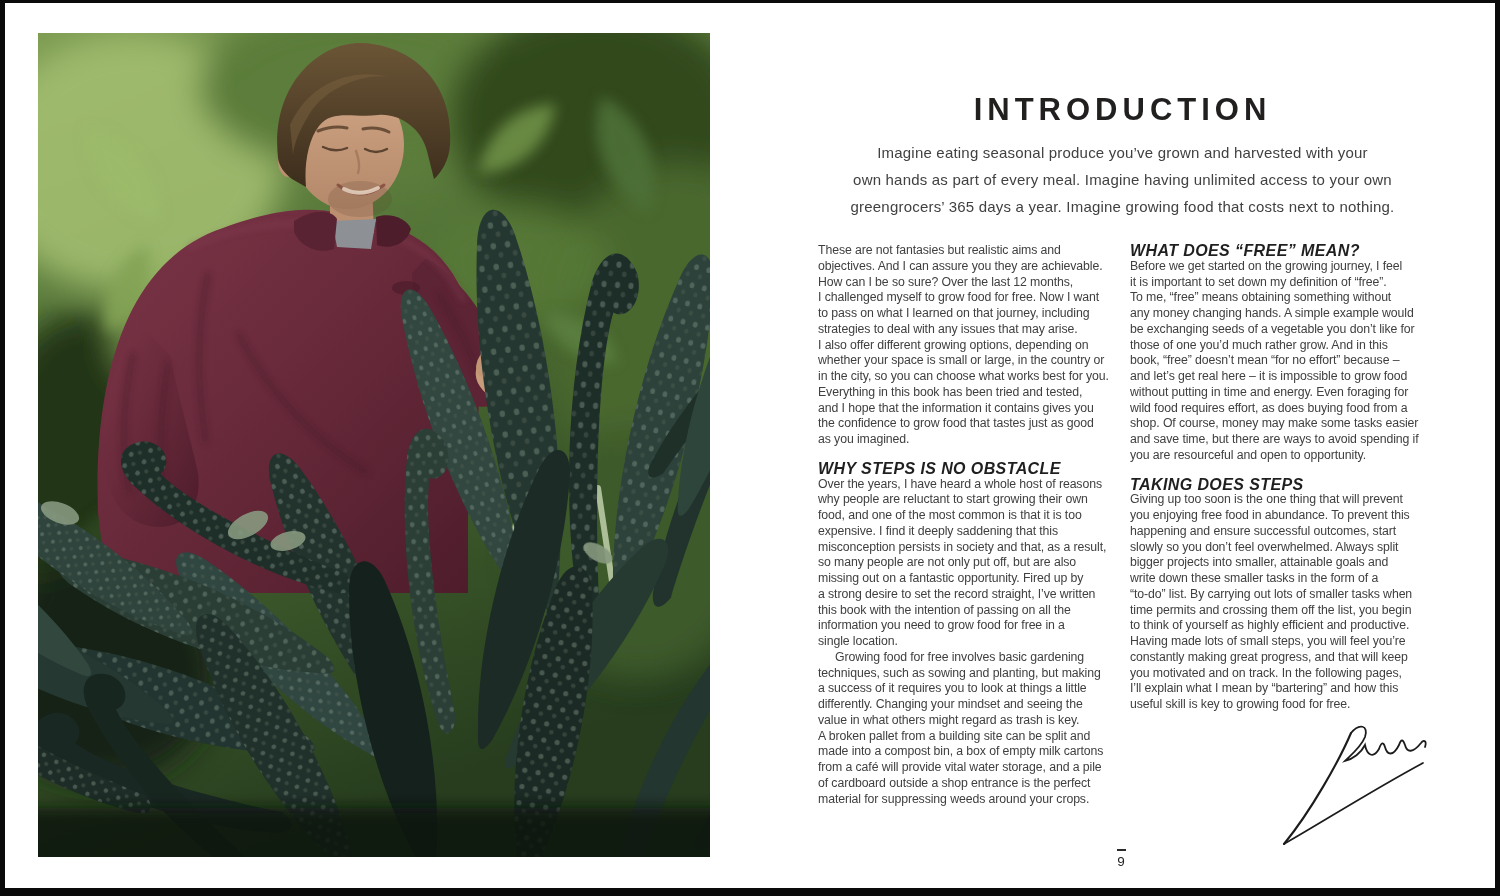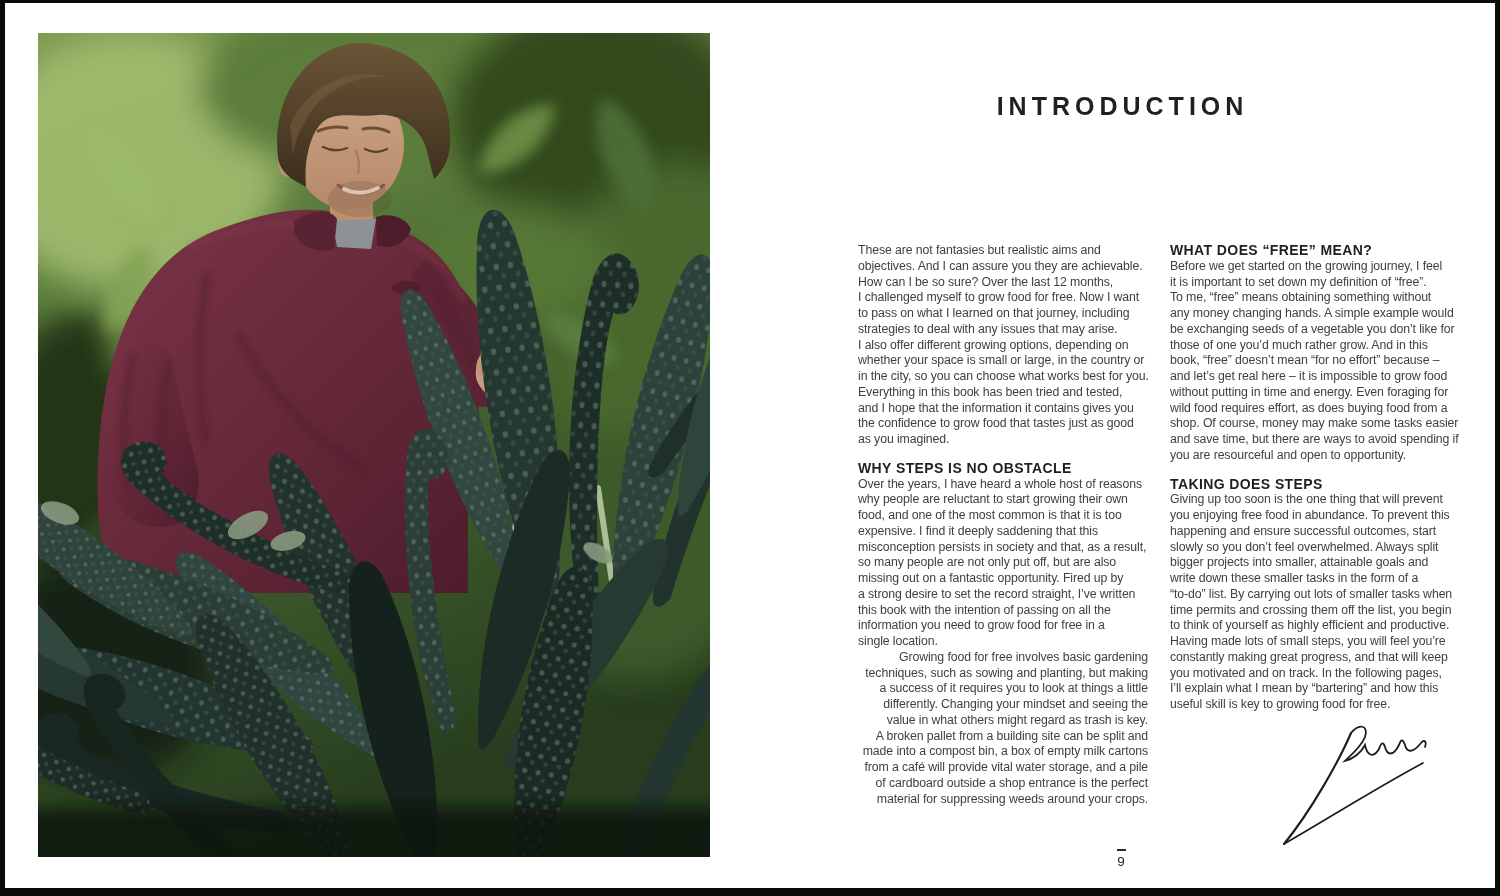--- a/index.html
+++ b/index.html
@@ -18,42 +18,42 @@
   
   .photo {
     position:absolute; left:38px; top:33px; width:672px; height:824px;
     overflow:hidden; background:#44602e;
   }
   .photo svg { display:block; width:100%; height:100%; }
   
   .page-title {
     position:absolute; left:750px; top:92px; width:745px;
     text-align:center;
-    font-size:25px; font-weight:700; letter-spacing:5px;
+    font-size:31px; font-weight:700; letter-spacing:5px;
     color:#221f1f; white-space:pre;
   }
   .lede {
     position:absolute; left:800px; top:139px; width:645px;
     text-align:center;
     font-size:15px; line-height:27px; letter-spacing:0.2px;
     color:#414141; white-space:pre-line;
   }
   .columns {
     position:absolute; left:818px; top:243px;
     display:flex; gap:22px;
     color:#404040;
-    font-size:12.3px; line-height:15.75px; letter-spacing:-0.1px;margin-left:40px;
+    font-size:12.3px; line-height:15.75px; letter-spacing:-0.1px;
   }
   .col-a { width:290px; }
   .col-b { width:298px; }
   .body-para { white-space:pre; }
-  .body-para.indent { text-indent:17px;text-align:right; }
+  .body-para.indent { text-indent:17px; }
   .sec-heading {
-    font-size:14px; font-weight:700; letter-spacing:0.4px;
-    color:#1f1f1f; margin-top:13px; white-space:pre;
+    font-size:16px; font-weight:700; letter-spacing:0.4px;
+    color:#1f1f1f; margin-top:13px; white-space:pre;font-style:italic;
   }
   .sec-heading.first { margin-top:0; }
   
   .signature {
     position:absolute; left:1281px; top:719px; width:150px; height:128px;
   }
   .signature svg { display:block; width:100%; height:100%; }
   
   .folio {
     position:absolute; left:1086px; top:849px; width:70px;
@@ -254,20 +254,23 @@
         <ellipse cx="22" cy="480" rx="20" ry="10" transform="rotate(20 22 480)"></ellipse>
         <ellipse cx="560" cy="520" rx="16" ry="8" transform="rotate(30 560 520)"></ellipse>
       </g>
 
       <rect x="-20" y="775" width="712" height="70" fill="#10180f" opacity="0.85" filter="url(#blurMed)"></rect>
     </svg>
   </figure>
 
   <h1 class="page-title">INTRODUCTION</h1>
 
+  <p class="lede">Imagine eating seasonal produce you’ve grown and harvested with your
+own hands as part of every meal. Imagine having unlimited access to your own
+greengrocers’ 365 days a year. Imagine growing food that costs next to nothing.</p>
 
   <div class="columns">
     <div class="col-a">
       <p class="body-para">These are not fantasies but realistic aims and
 objectives. And I can assure you they are achievable.
 How can I be so sure? Over the last 12 months,
 I challenged myself to grow food for free. Now I want
 to pass on what I learned on that journey, including
 strategies to deal with any issues that may arise.
 I also offer different growing options, depending on

